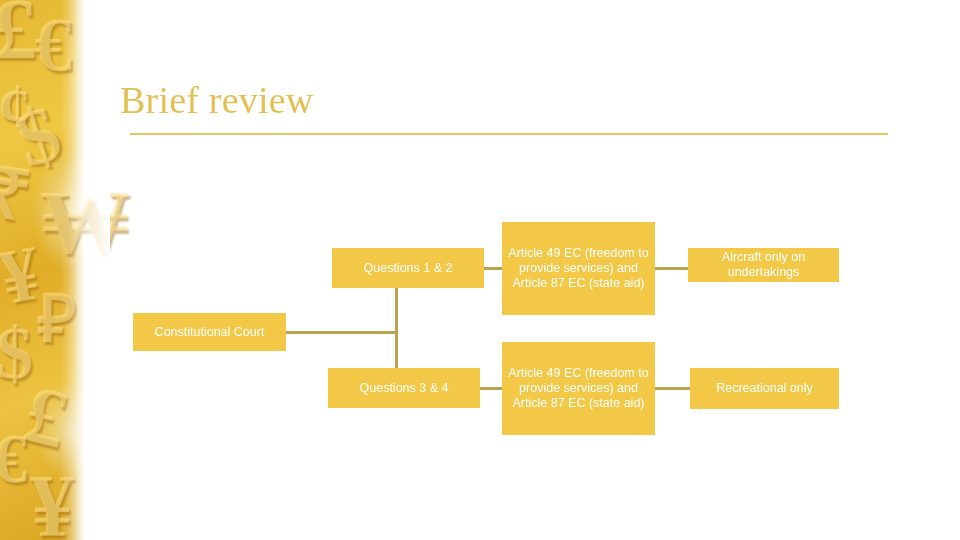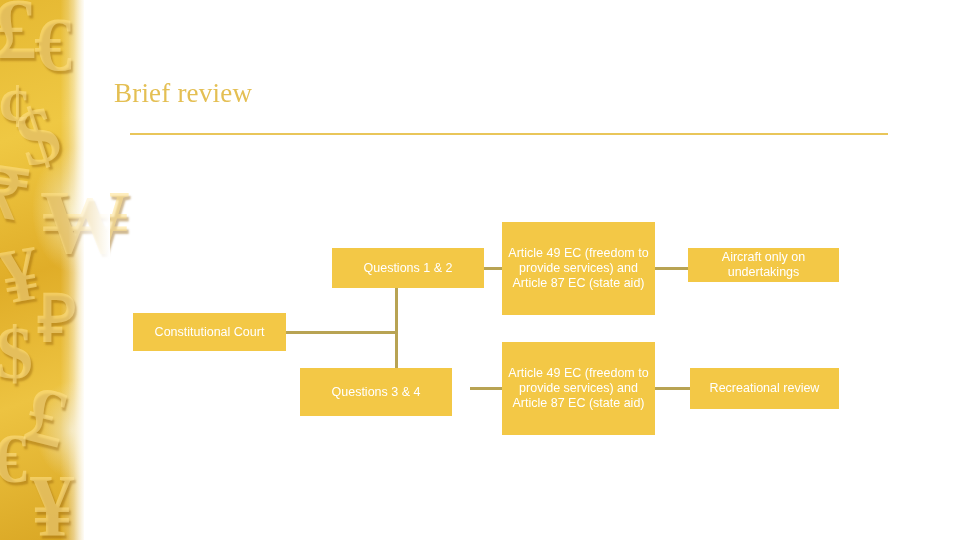--- a/index.html
+++ b/index.html
@@ -49,24 +49,24 @@
       rgba(255,255,255,0) 0%,
       rgba(255,255,255,0) 62%,
       rgba(255,255,255,0.55) 80%,
       rgba(255,255,255,1) 100%);
     pointer-events: none;
   }
 
   
   #title {
     position: absolute;
-    left: 114px;
+    left: 120px;
     top: 78px;
     font-family: "Liberation Serif", serif;
-    font-size: 27px;
+    font-size: 38px;
     color: #e4bf53;
     letter-spacing: 0.2px;
     white-space: nowrap;
   }
   #title-rule {
     position: absolute;
     left: 130px;
     top: 133px;
     width: 758px;
     height: 2px;
@@ -96,21 +96,21 @@
   .conn {
     position: absolute;
     background: #b8a353;
   }
   .conn.h { height: 3px; }
   .conn.v { width: 3px; }
 
   
   #node-constitutional-court { left: 133px; top: 313px; width: 153px; height: 38px; }
   #node-questions-1-2        { left: 332px; top: 248px; width: 152px; height: 40px; }
-  #node-questions-3-4        { left: 300px; top: 368px; width: 152px; height: 48px; }
+  #node-questions-3-4        { left: 328px; top: 368px; width: 152px; height: 40px; }
   #node-article-top          { left: 502px; top: 222px; width: 153px; height: 93px; }
   #node-article-bottom       { left: 502px; top: 342px; width: 153px; height: 93px; }
   #node-aircraft             { left: 688px; top: 248px; width: 151px; height: 34px; }
   #node-recreational         { left: 690px; top: 368px; width: 149px; height: 41px; }
 
   
   #conn-cc-trunk    { left: 286px; top: 331px; width: 112px; }
   #conn-trunk-vert  { left: 395px; top: 288px; height: 81px; }
   #conn-q12-article { left: 470px; top: 267px; width: 33px; }
   #conn-q34-article { left: 470px; top: 387px; width: 33px; }
@@ -155,16 +155,16 @@
     <div class="node" id="node-questions-1-2">Questions 1 &amp; 2</div>
 
     <div class="node" id="node-questions-3-4">Questions 3 &amp; 4</div>
 
     <div class="node" id="node-article-top">Article 49 EC (freedom to provide services) and Article 87 EC (state aid)</div>
 
     <div class="node" id="node-article-bottom">Article 49 EC (freedom to provide services) and Article 87 EC (state aid)</div>
 
     <div class="node" id="node-aircraft">Aircraft only on undertakings</div>
 
-    <div class="node" id="node-recreational">Recreational review</div>
+    <div class="node" id="node-recreational">Recreational only</div>
   </div>
 
 </div>
 
 </body></html>

